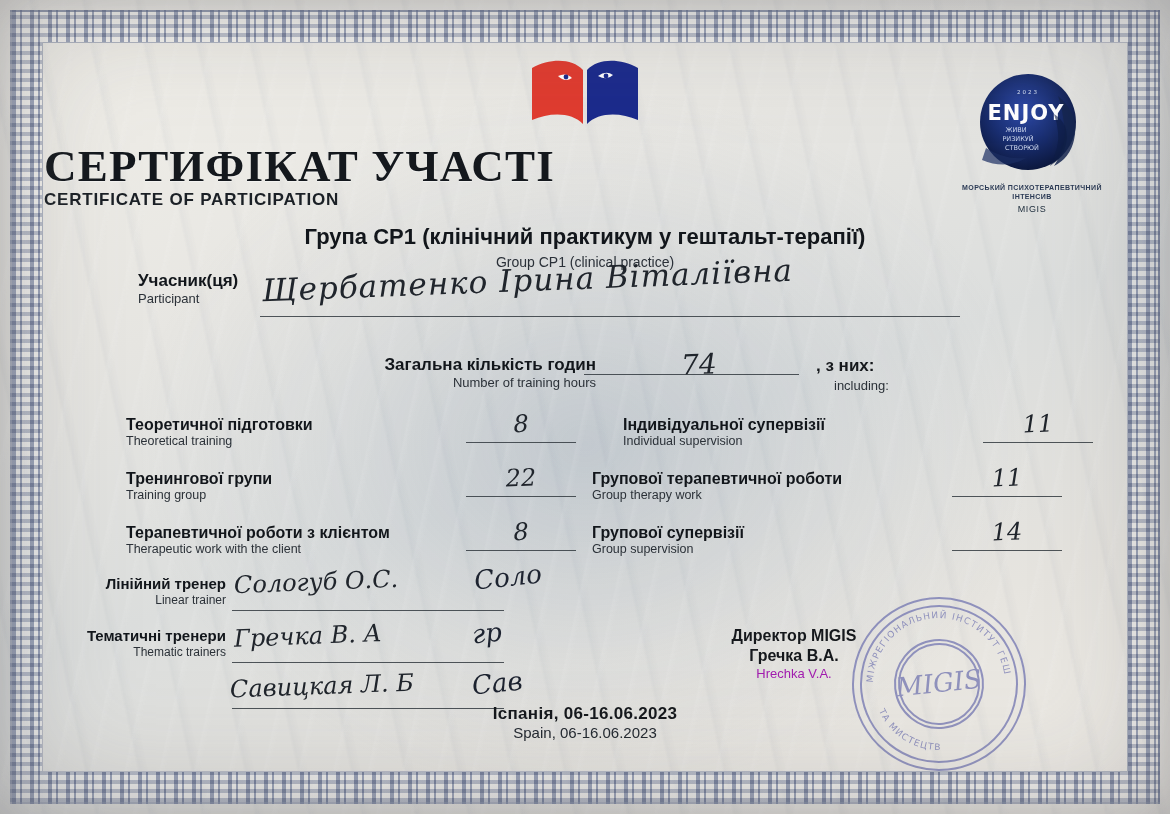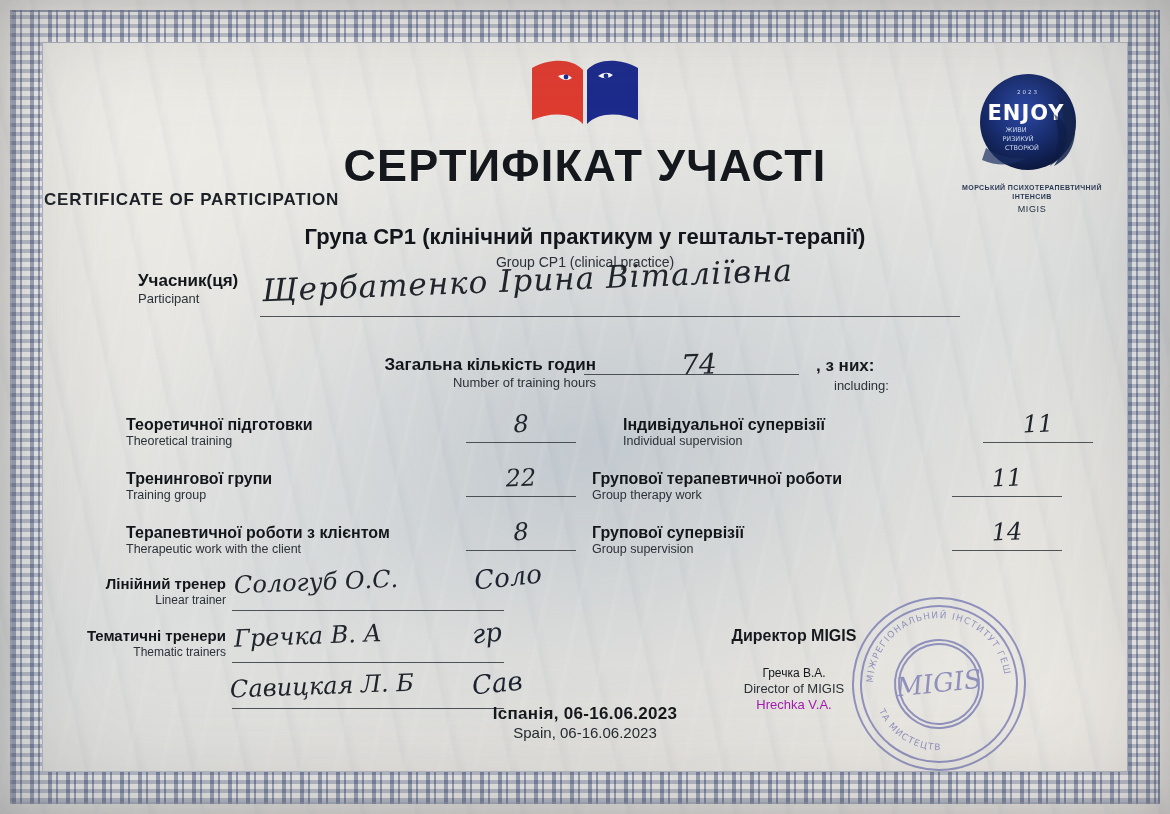--- a/index.html
+++ b/index.html
@@ -116,26 +116,26 @@
     color: #21303f;
     letter-spacing: .6px;
     margin-top: 2px;
   }
 
   
   .title-main {
     position: absolute;
     top: 96px;
     left: 0; right: 0;
-    text-align: center;
     font-size: 45px;
     font-weight: bold;
     letter-spacing: 1.2px;
     color: #14181d;
     text-shadow: 0 1px 0 rgba(255,255,255,0.45);
+    font-family: Liberation Serif, serif;
   }
   .title-sub {
     position: absolute;
     top: 146px;
     left: 0; right: 0;
     font-size: 17px;
     font-weight: bold;
     letter-spacing: .8px;
     color: #1b2026;
   }
@@ -266,21 +266,21 @@
   
   .director {
     position: absolute;
     left: 600px;
     top: 582px;
     width: 300px;
     text-align: center;
     line-height: 1.25;
   }
   .director .d-ua-1 { font-size: 16px; font-weight: bold; }
-  .director .d-ua-2 { font-size: 12px; font-weight: normal; margin-top: 20px; }
+  .director .d-ua-2 { font-size: 16px; font-weight: bold; }
   .director .d-en-1 { font-size: 13px; color: #2b3138; }
   .director .d-en-2 { font-size: 13px; color: #a21caf; }
 
   
   .stamp {
     position: absolute;
     left: 790px;
     top: 540px;
     width: 210px;
     height: 200px;
@@ -424,21 +424,20 @@
     <div class="trainer-sign" style="left:428px; top:574px;">гр</div>
     <div class="trainer-rule" style="left:188px; top:618px;"></div>
 
     <div class="trainer-name hand" style="left:186px; top:628px;">Савицкая Л. Б</div>
     <div class="trainer-sign" style="left:428px; top:624px;">Сав</div>
     <div class="trainer-rule" style="left:188px; top:664px;"></div>
 
     <div class="director">
       <div class="d-ua-1">Директор MIGIS</div>
       <div class="d-ua-2">Гречка В.А.</div>
-      <div class="d-en-1">Director of MIGIS</div>
       <div class="d-en-2">Hrechka V.A.</div>
     </div>
 
     <div class="stamp">
       <svg viewBox="0 0 210 200" width="210" height="200">
         <g transform="rotate(-6 105 100)" fill="none" stroke="#5b5fa8" stroke-width="2">
           <circle cx="105" cy="100" r="86"></circle>
           <circle cx="105" cy="100" r="78"></circle>
           <circle cx="105" cy="100" r="44"></circle>
           <circle cx="105" cy="100" r="40"></circle>

